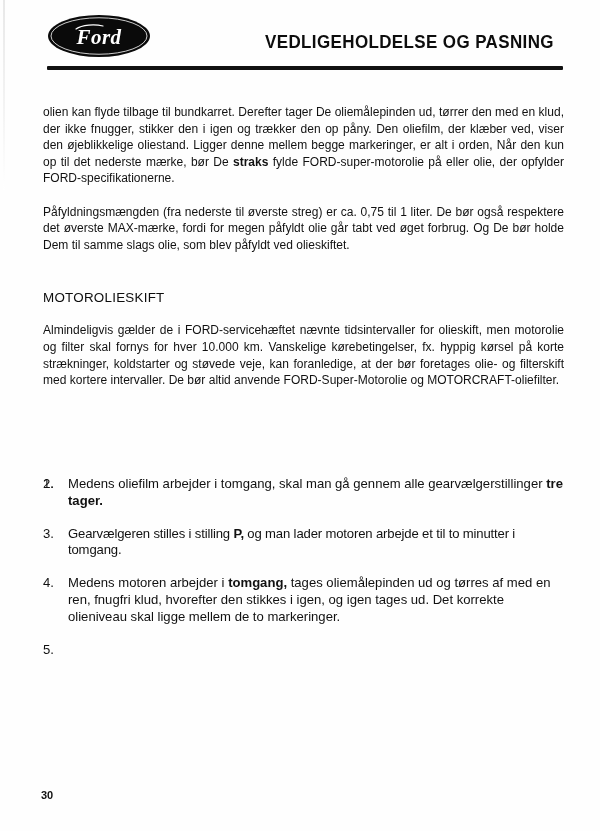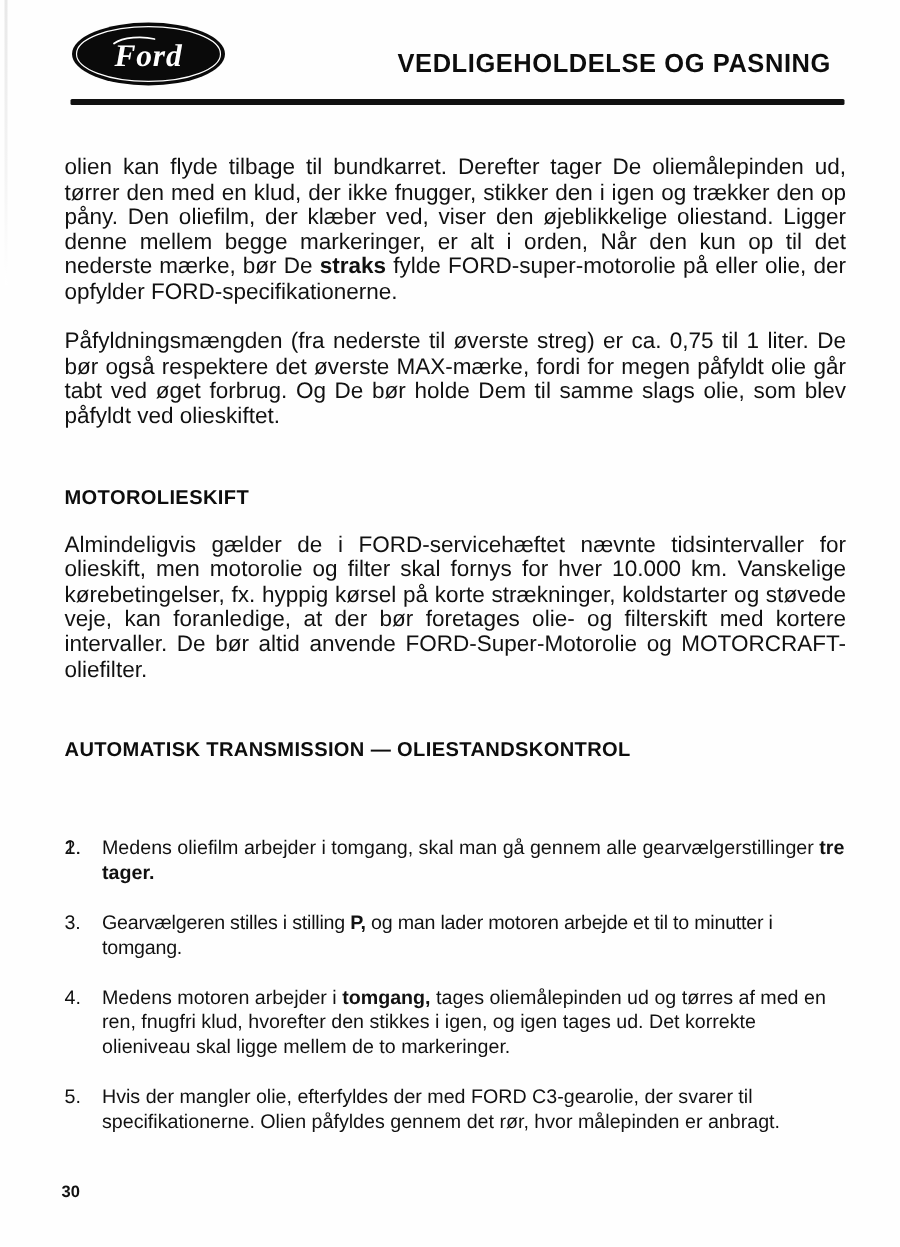--- a/index.html
+++ b/index.html
@@ -71,35 +71,35 @@
   
   .content {
     position: absolute;
     left: 43px;
     top: 104px;
     width: 521px;
   }
 
   p.para {
     margin: 0 0 0 0;
-    font-size: 15px;
+    font-size: 12px;
     line-height: 16.6px;
     color: #111111;
     text-align: justify;
     text-justify: inter-word;
     letter-spacing: 0.01px;
   }
   .spacer-para { height: 16.6px; }
   .spacer-section { height: 37px; }
   .spacer-small { height: 17px; }
 
   h2.section-heading {
     margin: 0;
     font-size: 13.4px;
-    font-weight: bold;
+    font-weight: normal;
     letter-spacing: 0.25px;
     color: #0d0d0d;
   }
 
   
   ol.steps {
     list-style: none;
     margin: 0;
     padding: 0;
   }
@@ -170,21 +170,20 @@
     <div class="spacer-section"></div>
 
     <h2 class="section-heading">MOTOROLIESKIFT</h2>
 
     <div class="spacer-small"></div>
 
     <p class="para">Almindeligvis gælder de i FORD-servicehæftet nævnte tidsintervaller for olieskift, men motorolie og filter skal fornys for hver 10.000 km. Vanskelige kørebetingelser, fx. hyppig kørsel på korte strækninger, koldstarter og støvede veje, kan foranledige, at der bør foretages olie- og filterskift med kortere intervaller. De bør altid anvende FORD-Super-Motorolie og MOTORCRAFT-oliefilter.</p>
 
     <div class="spacer-section"></div>
 
-    <h2 class="section-heading">AUTOMATISK TRANSMISSION — OLIESTANDSKONTROL</h2>
 
     <div class="spacer-small"></div>
 
 
     <div class="spacer-para"></div>
 
     <ol class="steps">
 
       <li class="step">
         <span class="num">1.</span><b></b><span></span>
@@ -196,21 +195,21 @@
 
       <li class="step tight">
         <span class="num">3.</span><span>Gearvælgeren stilles i stilling </span><b>P,</b><span> og man lader motoren arbejde et til to minutter i tomgang.</span>
       </li>
 
       <li class="step">
         <span class="num">4.</span><span>Medens motoren arbejder i </span><b>tomgang,</b><span> tages oliemålepinden ud og tørres af med en ren, fnugfri klud, hvorefter den stikkes i igen, og igen tages ud. Det korrekte olieniveau skal ligge mellem de to markeringer.</span>
       </li>
 
       <li class="step">
-        <span class="num">5.</span><span>Hvis der mangler olie, efterfyldes der med FORD C3-gearolie, der svarer til specifikationerne. Olien påfyldes gennem det rør, hvor målepinden er anbragt.</span><b></b><span></span>
+        <span class="num">5.</span><b></b><span></span>
       </li>
 
     </ol>
   </div>
 
   <div class="page-number">30</div>
 
 </div>
 
 </body></html>

